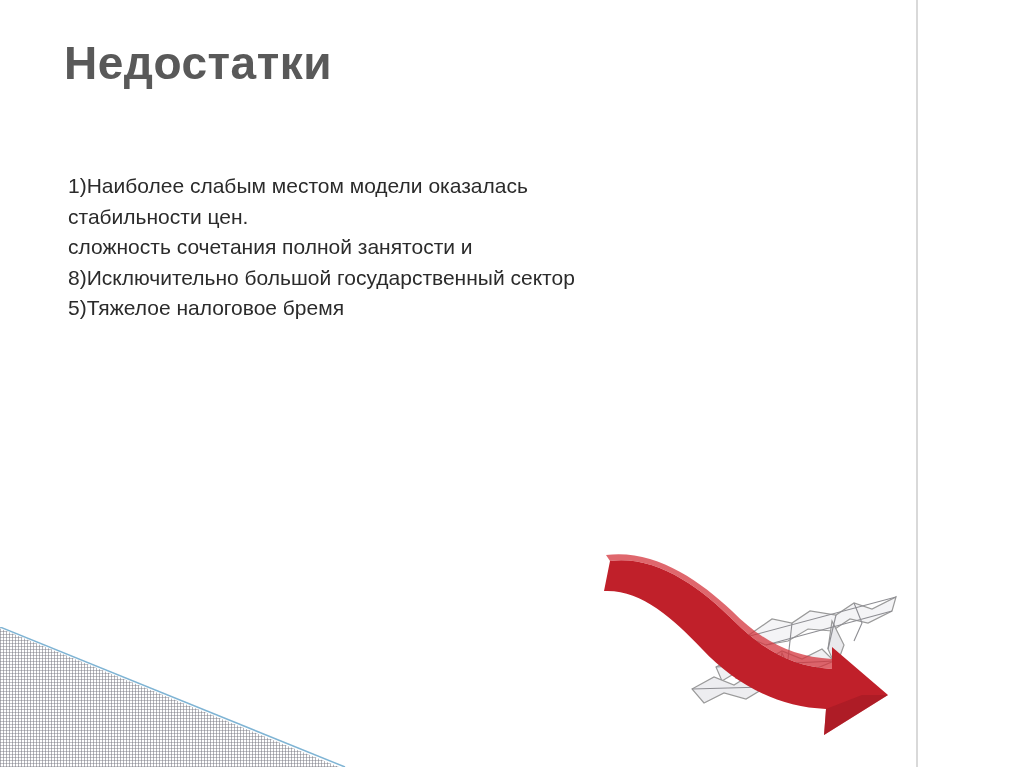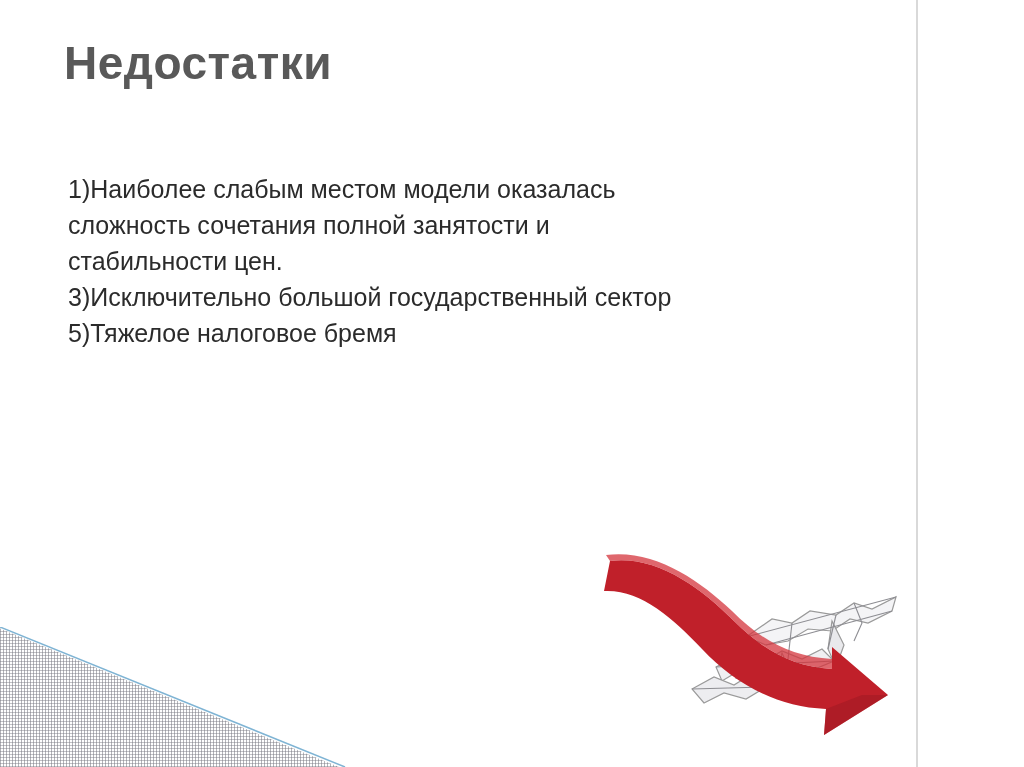--- a/index.html
+++ b/index.html
@@ -61,21 +61,21 @@
     letter-spacing: 0.5px;
     white-space: nowrap;
   }
 
   .body-text {
     position: absolute;
     left: 68px;
     top: 172px;
     width: 880px;
     color: #2b2b2b;
-    font-size: 25px;
+    font-size: 21px;
     line-height: 1.36;
   }
   .body-text p {
     margin: 0 0 2px 0;
   }
 
   
   .art {
     position: absolute;
     right: 26px;
@@ -94,23 +94,23 @@
 
   <div class="hatch-triangle"></div>
   <svg class="hatch-edge" viewBox="0 0 380 140" preserveAspectRatio="none">
     <polyline points="6,0 351,140" fill="none" stroke="#7fb4d4" stroke-width="1.5"></polyline>
   </svg>
 
   <div class="title">Недостатки</div>
 
   <div class="body-text">
     <p>1)Наиболее слабым местом модели оказалась</p>
+    <p>стабильности цен.</p>
     <p>сложность сочетания полной занятости и</p>
-    <p>стабильности цен.</p>
-    <p>3)Исключительно большой государственный сектор</p>
+    <p>8)Исключительно большой государственный сектор</p>
     <p>5)Тяжелое налоговое бремя</p>
   </div>
 
   <div class="art">
     <svg width="310" height="200" viewBox="0 0 310 200">
 
       <g fill="#ffffff" stroke="#9a9a9a" stroke-width="1.2">
         <path d="M150 88 L176 70 L196 74 L214 62 L240 66 L258 54 L276 60 L300 48
                  L296 62 L272 74 L254 70 L236 82 L212 80 L192 92 L170 96 Z" fill="#f4f4f6"></path>
         <path d="M120 118 L146 104 L168 112 L186 102 L206 110 L226 100 L238 112

